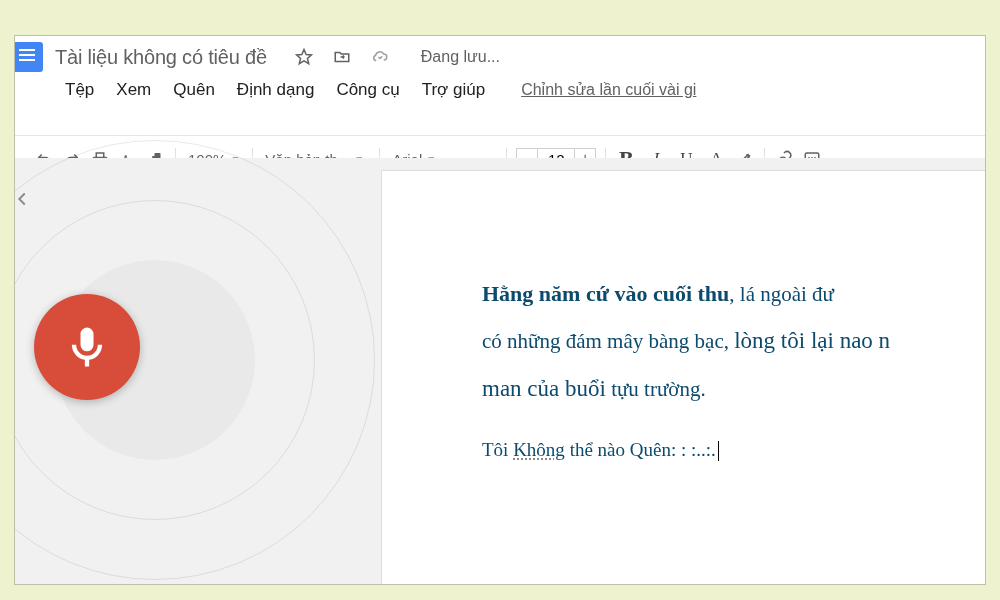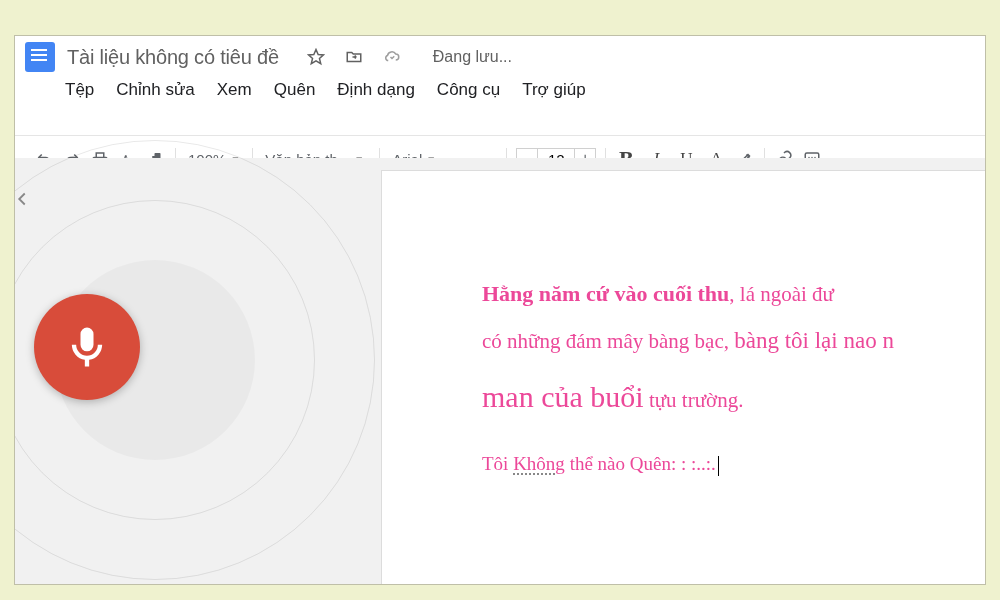--- a/index.html
+++ b/index.html
@@ -22,21 +22,21 @@
   }
   .chrome-top {
     position: relative;
     height: 100px;
     background: #fff;
     border-bottom: 1px solid #e5e5e5;
   }
   .title-row {
     display: flex;
     align-items: center;
-    padding: 6px 10px 0 12px;
+    padding: 6px 10px 0 0;
     height: 36px;
     color: #616161;
     font-size: 20px;
   }
   .docs-icon {
     width: 30px;
     height: 30px;
     background: #4285f4;
     border-radius: 3px;
     margin-right: 12px;
@@ -156,21 +156,21 @@
     right:0;
     background:#fff;
     border:1px solid #dcdcdc;
     border-right:none;
     height:420px;
     padding:100px 0 0 100px;
   }
   .doc-content {
     font-family:'Times New Roman', serif;
     font-size:21px;
-    color:#ec4899;
+    color:#0c4a6e;
     line-height:2.1;
   }
   .bold { font-weight:700; font-size:22px; }
   .line2 { margin-top:16px; font-size:19px; }
   .cursor { display:inline-block; width:1px; height:20px; background:#000; vertical-align:middle; margin-left:2px; }
   .dotted { text-decoration: underline dotted #888; text-underline-offset: 3px; }
 </style>
 </head>
 <body>
 
@@ -193,26 +193,26 @@
       <span class="title-icon">
         <svg viewBox="0 0 24 24" fill="none" stroke="#9e9e9e" stroke-width="2">
             <path d="M17 16a4 4 0 100-8 6 6 0 00-11 2 3.5 3.5 0 001 6.8"></path>
             <path d="M10 12l2 2 3-3"></path>
           </svg>
       </span>
       <span class="saving">Đang lưu...</span>
     </div>
     <div class="menu-row">
       <span class="menu-item">Tệp</span>
-      <span class="menu-item">Chỉnh sửa</span>
       <span class="menu-item">Xem</span>
       <span class="menu-item">Quên</span>
       <span class="menu-item">Định dạng</span>
       <span class="menu-item">Công cụ</span>
       <span class="menu-item">Trợ giúp</span>
+      <span class="edit-note">Chỉnh sửa lần cuối vài gi</span>
     </div>
   </div>
 
   <div class="toolbar-row">
     <span class="tb">
         <svg viewBox="0 0 24 24" fill="none" stroke="#5f6368" stroke-width="2">
           <path d="M9 14l-4-4 4-4"></path>
           <path d="M5 10h9a5 5 0 015 5v1"></path>
         </svg>
       </span>
@@ -360,24 +360,24 @@
           <path d="M12 14a3 3 0 003-3V6a3 3 0 10-6 0v5a3 3 0 003 3zm5-3a5 5 0 01-10 0H5a7 7 0 006 6.9V21h2v-3.1A7 7 0 0019 11h-2z"></path>
         </svg>
     </div>
 
     <div class="page">
       <div class="doc-content">
         <div>
           <span class="bold">Hằng năm cứ vào cuối thu</span><span>, lá ngoài đư</span>
         </div>
         <div>
-          <span>có những đám mây bàng bạc, </span><span class="bold" style="font-weight:400;font-size:23px;">bàng tôi lại nao n</span>
+          <span>có những đám mây bàng bạc, </span><span class="bold" style="font-weight:400;font-size:23px;">lòng tôi lại nao n</span>
         </div>
         <div>
-          <span style="font-size:30px;text-align:center;">man của buổi</span><span> tựu trường.</span>
+          <span style="font-size:23px;text-align:center;">man của buổi</span><span> tựu trường.</span>
         </div>
         <div class="line2">
           <span>Tôi </span><span class="dotted">Không</span><span> thể nào Quên: : :..:.</span><span class="cursor"></span>
         </div>
       </div>
     </div>
   </div>
 </div>
 
 </body></html>

